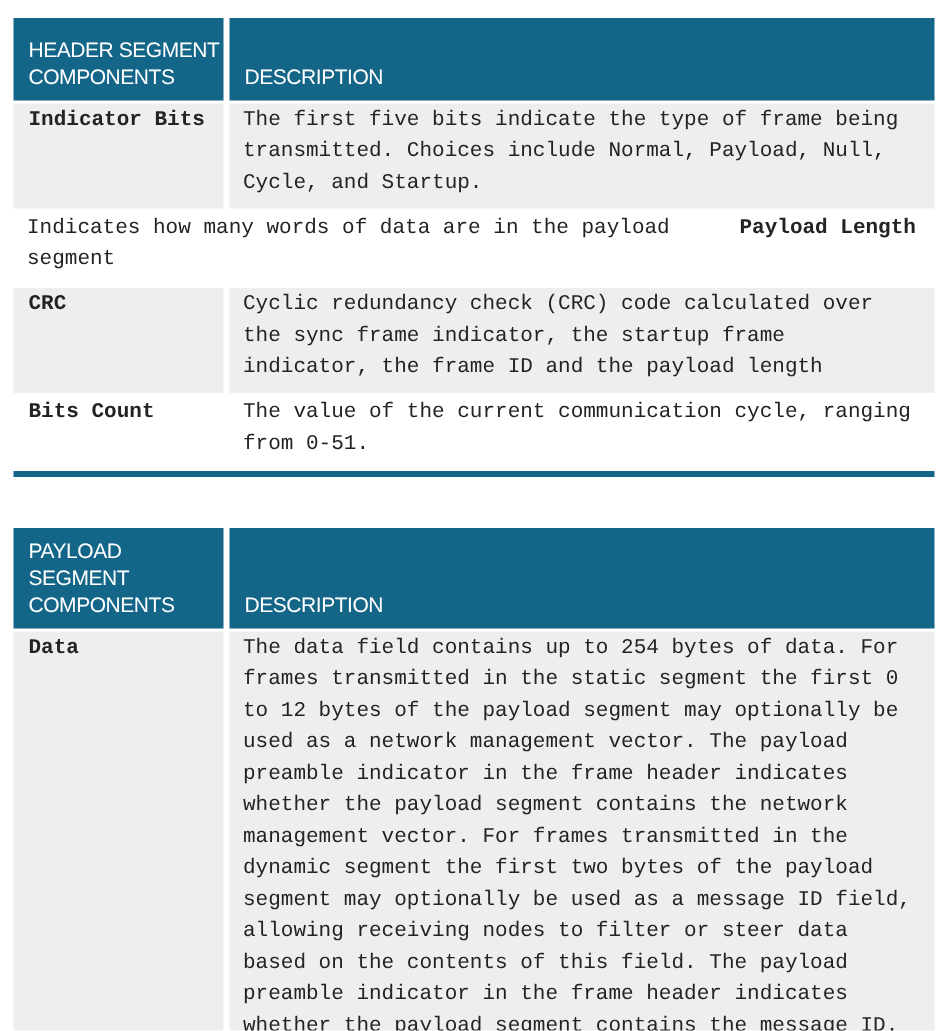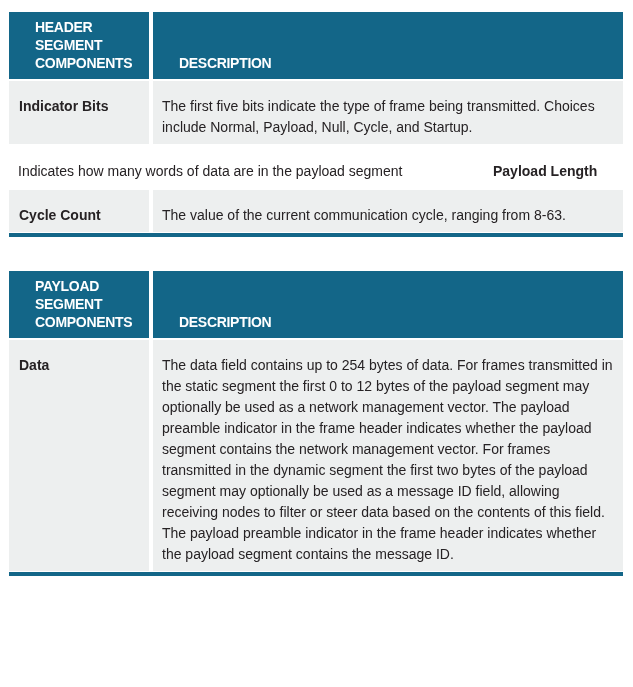--- a/index.html
+++ b/index.html
@@ -16,39 +16,40 @@
     -webkit-font-smoothing:antialiased;
   }
   .doc{padding:12px 10px 0 9px;}
   .ftable{width:614px;}
   .ftable + .ftable{margin-top:34px;}
 
   .thead{display:flex;gap:4px;}
   .thead .cell{
     background:var(--accent);
     color:var(--header-text);
-    font-weight:bold;
+    font-weight:normal;
     font-size:14px;
     line-height:18px;
     letter-spacing:-0.3px;
     display:flex;
     align-items:flex-end;
     min-height:55px;
     box-sizing:border-box;
-    padding:6px 2px 7px 26px;
+    padding:6px 2px 7px 10px;
   }
   .col1{width:140px;flex:0 0 140px;}
   .col2{flex:1 1 auto;}
 
   .rows .row{display:flex;gap:4px;margin-top:2px;}
   .rows .row .cell{
     box-sizing:border-box;
     font-size:14px;
     line-height:21px;
-    padding:15px 6px 6px 10px;
+    padding:1px 6px 6px 10px;
+    font-family:Liberation Mono, monospace;
   }
   .rows .row .cell.col2{padding-left:9px;padding-right:8px;}
   .rows .row:nth-child(odd) .cell{background:var(--row-alt);}
   .rows .row:nth-child(even) .cell{background:#ffffff;}
   .component{font-weight:bold;}
 
   .bottom-border{height:4px;background:var(--accent);margin-top:1px;}
 </style>
 </head>
 <body>
@@ -63,22 +64,26 @@
     <div class="rows">
       <div class="row">
         <div class="cell col1 component">Indicator Bits</div>
         <div class="cell col2 description">The first five bits indicate the type of frame being transmitted. Choices include Normal, Payload, Null, Cycle, and Startup.</div>
       </div>
       <div class="row">
         <div class="cell col2 description">Indicates how many words of data are in the payload segment</div>
         <div class="cell col1 component">Payload Length</div>
       </div>
       <div class="row">
-        <div class="cell col1 component">Cycle Count</div>
-        <div class="cell col2 description">The value of the current communication cycle, ranging from 8-63.</div>
+        <div class="cell col1 component">CRC</div>
+        <div class="cell col2 description">Cyclic redundancy check (CRC) code calculated over the sync frame indicator, the startup frame indicator, the frame ID and the payload length</div>
+      </div>
+      <div class="row">
+        <div class="cell col1 component">Bits Count</div>
+        <div class="cell col2 description">The value of the current communication cycle, ranging from 0-51.</div>
       </div>
     </div>
     <div class="bottom-border"></div>
   </div>
 
   <div class="ftable">
     <div class="thead">
       <div class="cell col1">PAYLOAD SEGMENT COMPONENTS</div>
       <div class="cell col2">DESCRIPTION</div>
     </div>

